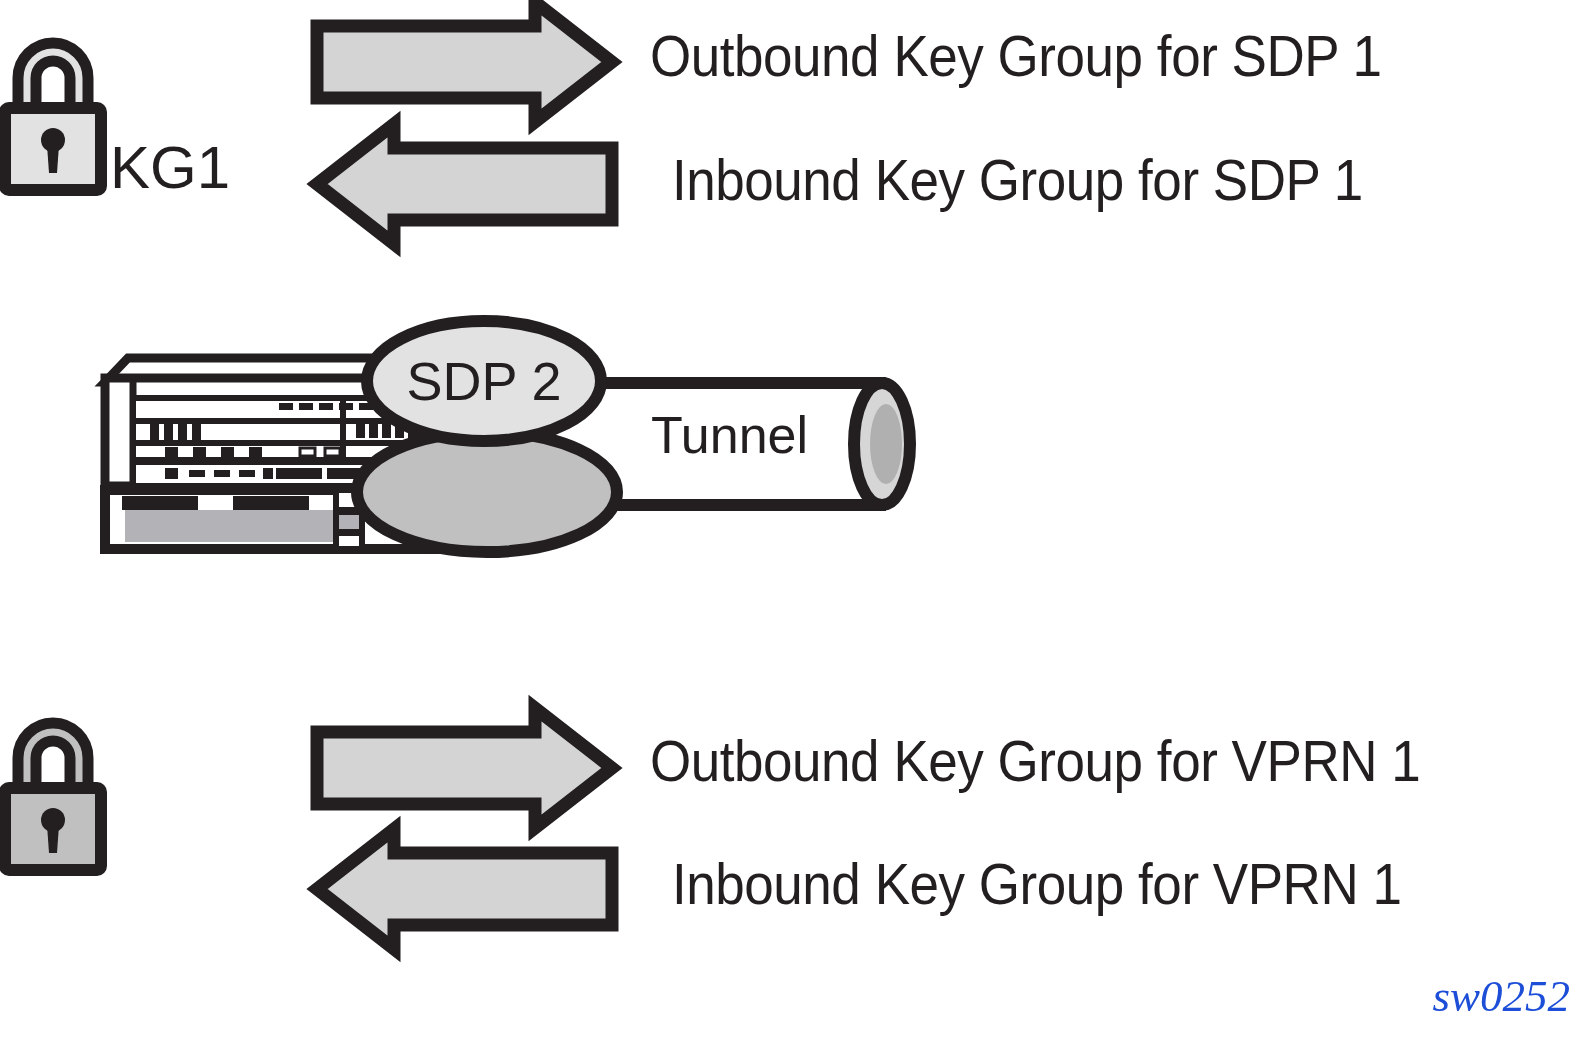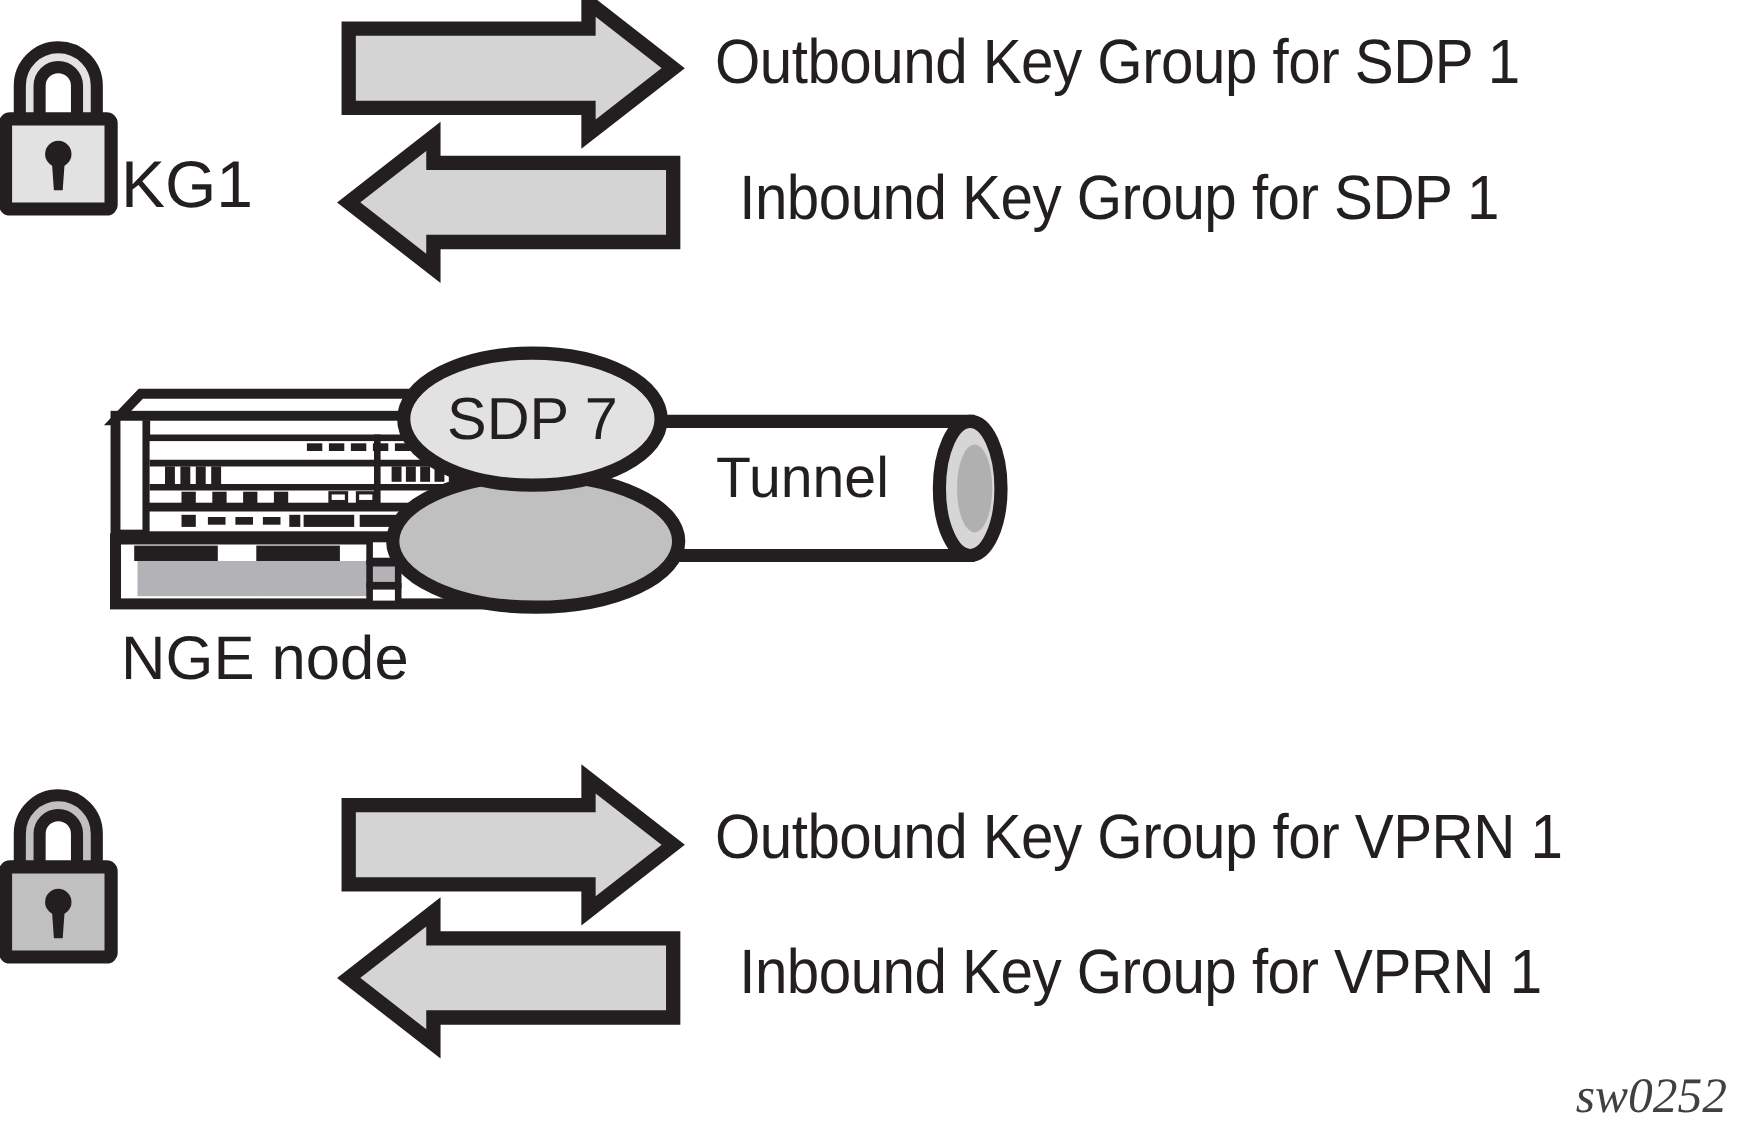--- a/index.html
+++ b/index.html
@@ -52,21 +52,21 @@
     font-size: 54px;
     text-align: center;
   }
   .watermark {
     position: absolute;
     right: 24px;
     bottom: 16px;
     font-family: "Liberation Serif", serif;
     font-style: italic;
     font-size: 45px;
-    color: #404040;
+    color: #1d4ed8;
   }
 </style>
 </head>
 <body>
 
 <div id="canvas">
 
   <svg id="diagram-svg" viewBox="0 0 1594 1038" xmlns="http://www.w3.org/2000/svg">
 
     <g>
@@ -170,26 +170,25 @@
     <path d="M 317 732 L 535 732 L 535 708 L 612 768 L 535 828 L 535 804 L 317 804 Z" fill="#d4d4d4" stroke="#231f20" stroke-width="13" stroke-linejoin="miter"></path>
     <path d="M 612 853 L 394 853 L 394 829 L 317 889 L 394 949 L 394 925 L 612 925 Z" fill="#d4d4d4" stroke="#231f20" stroke-width="13" stroke-linejoin="miter"></path>
   </svg>
 
   <div class="lbl lbl-kg" style="left:110px; top:100px;margin-top:38px;">KG1</div>
 
   <div class="lbl lbl-flow" style="left:650px; top:28px;">Outbound Key Group for SDP 1</div>
 
   <div class="lbl lbl-flow" style="left:672px; top:152px;">Inbound Key Group for SDP 1</div>
 
-  <div class="lbl lbl-oval" style="left:484px; top:381px; transform:translate(-50%,-50%);">SDP 7</div>
+  <div class="lbl lbl-oval" style="left:484px; top:381px; transform:translate(-50%,-50%);">SDP 2</div>
 
 
   <div class="lbl lbl-tunnel" style="left:651px; top:409px;">Tunnel</div>
 
-  <div class="lbl lbl-node" style="left:110px; top:570px;">NGE node</div>
 
 
   <div class="lbl lbl-flow" style="left:650px; top:733px;">Outbound Key Group for VPRN 1</div>
 
   <div class="lbl lbl-flow" style="left:672px; top:856px;">Inbound Key Group for VPRN 1</div>
 
   <div class="watermark">sw0252</div>
 
 </div>
 

